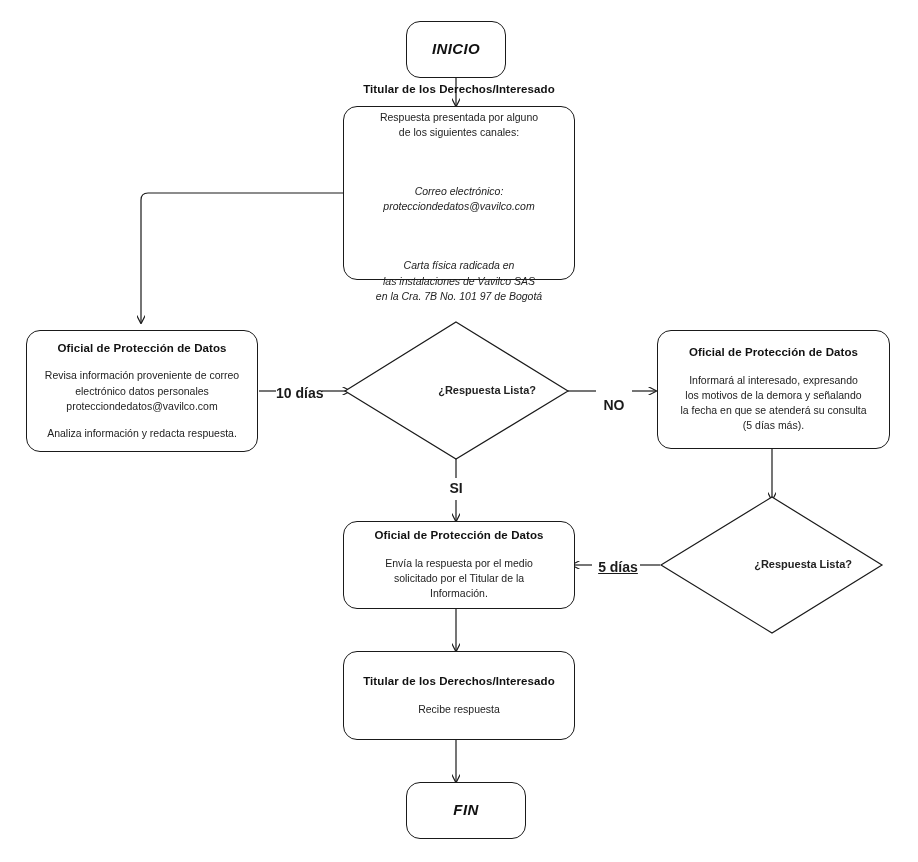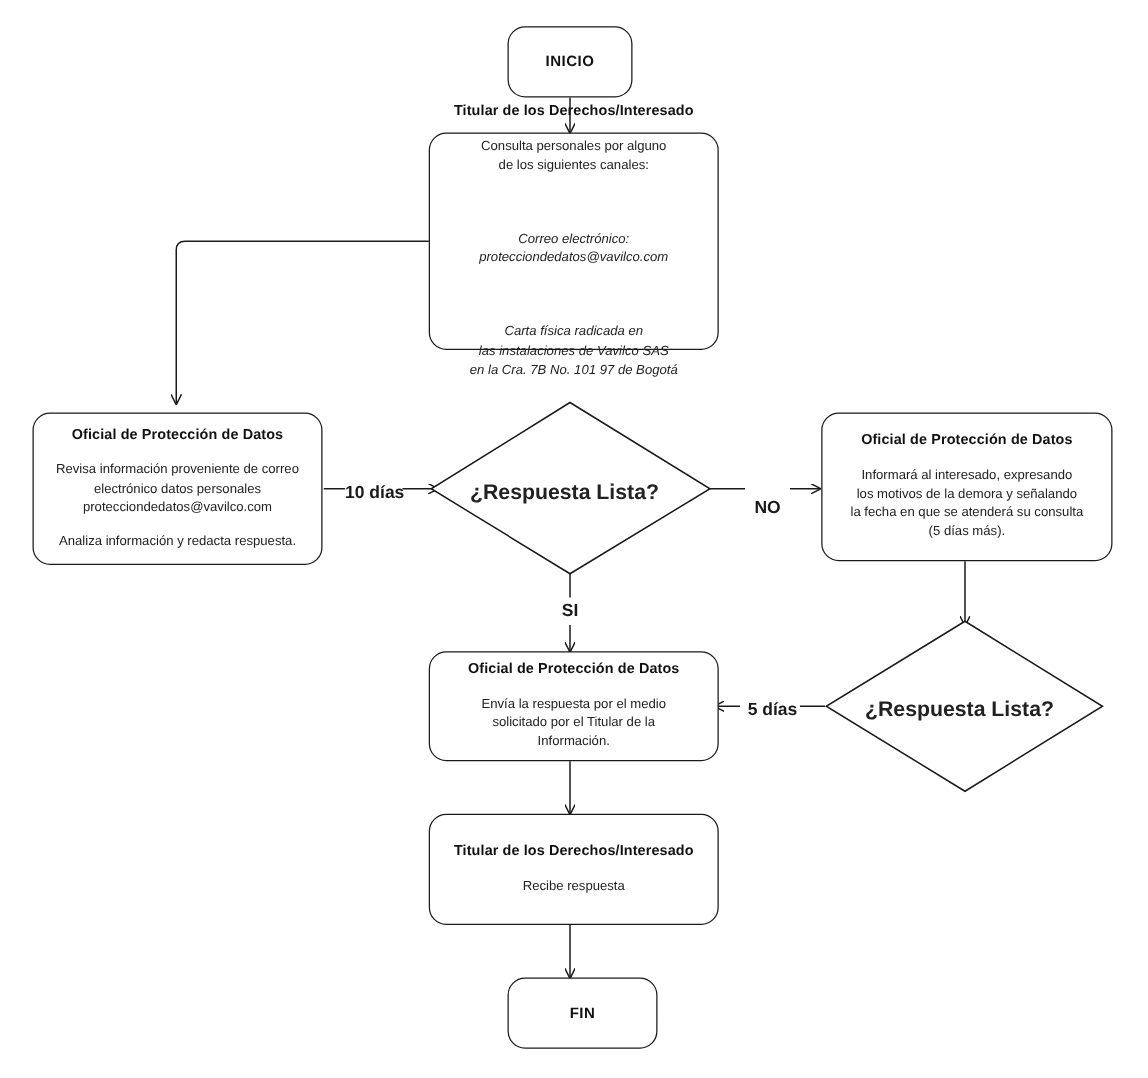--- a/index.html
+++ b/index.html
@@ -53,30 +53,31 @@
     margin-top: 12px;
     white-space: pre-line;
   }
   .node .body.tight {
   }
   .node .body.em {
     font-style: italic;
     margin-top: 44px;
   }
   .node.terminator .title {
-    font-size: 12px;
+    font-size: 15px;
     font-weight: bold;
     letter-spacing: 0.4px;
+    font-style: italic;
   }
   .diamond-label {
     position: absolute;
-    font-size: 17px;
+    font-size: 11px;
     font-weight: bold;
     color: #222222;
-    text-align: left;
+    text-align: right;
     white-space: nowrap;
   }
   .edge-label {
     position: absolute;
     font-size: 14px;
     font-weight: bold;
     color: #1a1a1a;
     white-space: nowrap;
     text-align: center;
   }
@@ -119,21 +120,21 @@
 
     <polygon points="772,497 882,565 772,633 661,565" fill="#ffffff" stroke="#1a1a1a" stroke-width="1.2"></polygon>
   </svg>
 
   <div class="node terminator" style="left:406px; top:21px; width:100px; height:57px;">
     <div class="title">INICIO</div>
   </div>
 
   <div class="node" style="left:343px; top:106px; width:232px; height:174px;">
     <div class="title">Titular de los Derechos/Interesado</div>
-    <div class="body">Consulta personales por alguno
+    <div class="body">Respuesta presentada por alguno
 de los siguientes canales:</div>
     <div class="body em">Correo electrónico:
 protecciondedatos@vavilco.com</div>
     <div class="body em">Carta física radicada en
 las instalaciones de Vavilco SAS
 en la Cra. 7B No. 101 97 de Bogotá</div>
   </div>
 
   <div class="node" style="left:26px; top:330px; width:232px; height:122px;">
     <div class="title">Oficial de Protección de Datos</div>
@@ -170,15 +171,15 @@
   <div class="node terminator" style="left:406px; top:782px; width:120px; height:57px;">
     <div class="title">FIN</div>
   </div>
 
   <div class="edge-label" style="left:276px; top:385px; width:46px;">10 días</div>
 
   <div class="edge-label" style="left:596px; top:397px; width:36px;">NO</div>
 
   <div class="edge-label" style="left:436px; top:480px; width:40px;">SI</div>
 
-  <div class="edge-label" style="left:596px; top:559px; width:44px;">5 días</div>
+  <div class="edge-label" style="left:596px; top:559px; width:44px;text-decoration:underline;">5 días</div>
 
 </div>
 
 </body></html>

